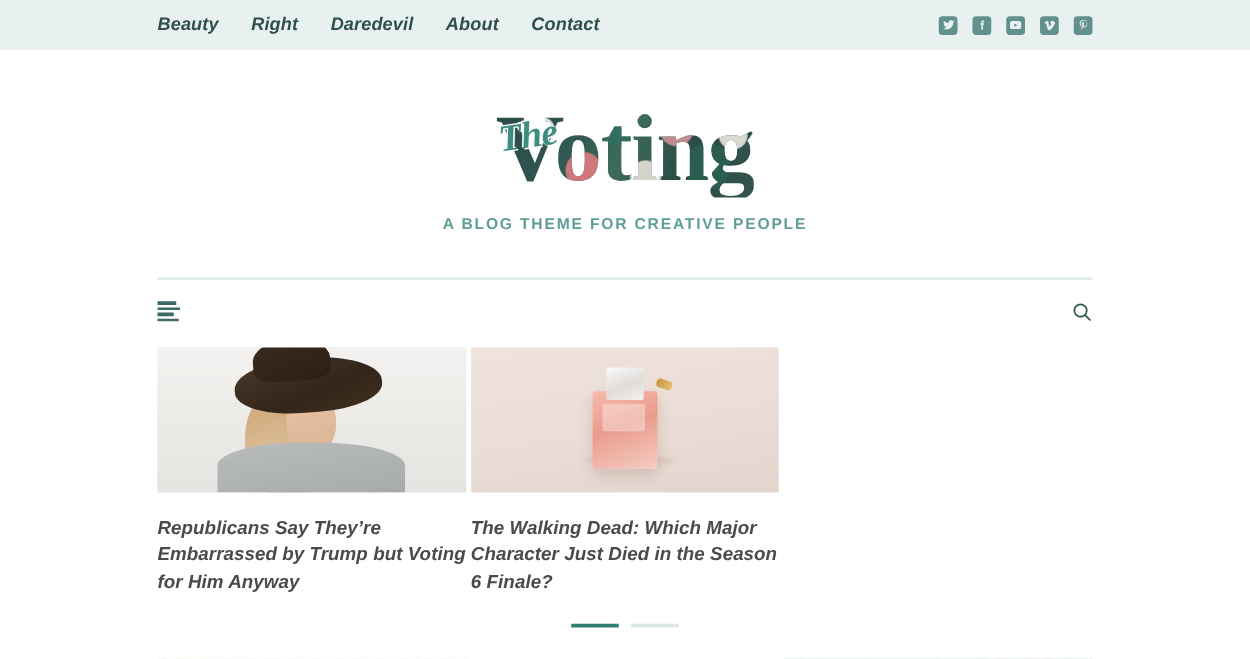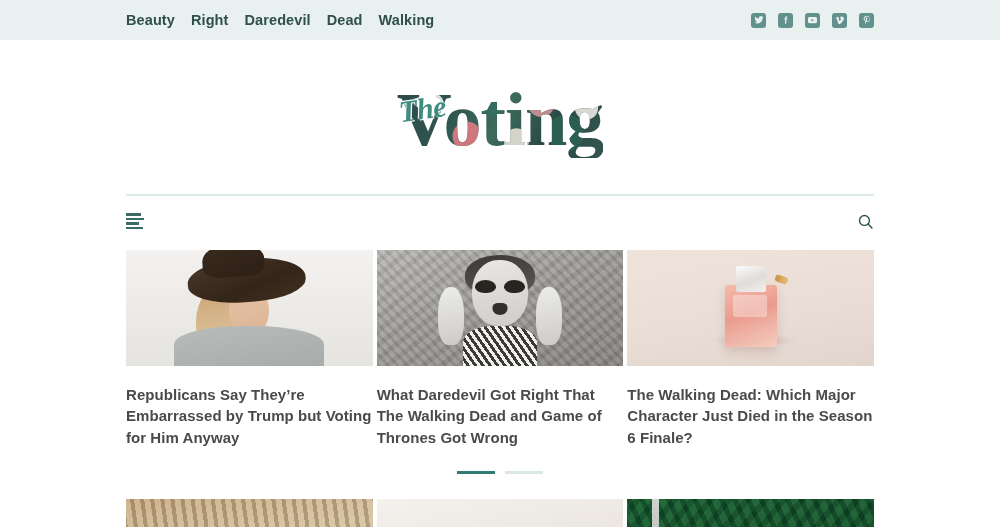--- a/index.html
+++ b/index.html
@@ -22,21 +22,22 @@
     background: #e8f1f0;
     display: flex;
     align-items: center;
     justify-content: space-between;
     padding: 0 126px 0 126px;
     box-sizing: border-box;
   }
   .nav {
     display: flex;
     align-items: center;
-    gap: 16px;
+    gap: 26px;
+    font-style: italic;
   }
   .nav a {
     font-size: 14.5px;
     font-weight: bold;
     color: #2f4f4a;
     text-decoration: none;
     letter-spacing: 0.1px;
     line-height: 1;
   }
   .social {
@@ -140,20 +141,21 @@
   .menu-icon i:nth-child(3) { width: 13px; }
   .menu-icon i:nth-child(4) { width: 17px; }
   .search-icon { cursor: pointer; color: #2f5a52; display: flex; }
 
   
   .grid {
     display: grid;
     grid-template-columns: 1fr 1fr 1fr;
     column-gap: 4px;
     margin-top: 4px;
+    font-style: italic;
   }
   .card { cursor: pointer; }
   .thumb {
     width: 100%;
     height: 116px;
     overflow: hidden;
     position: relative;
     background: #e5e5e5;
   }
   .ptitle {
@@ -313,22 +315,22 @@
   }
 </style>
 </head>
 <body>
 
 <div class="topbar">
   <nav class="nav">
     <a href="#">Beauty</a>
     <a href="#">Right</a>
     <a href="#">Daredevil</a>
-    <a href="#">Dead</a>
-    <a href="#">Walking</a>
+    <a href="#">About</a>
+    <a href="#">Contact</a>
   </nav>
 
   <div class="social">
     <span class="soc">
       <svg width="10" height="10" viewBox="0 0 24 24" fill="currentColor">
           <path d="M23 4.9a9 9 0 0 1-2.6.7 4.5 4.5 0 0 0 2-2.5 9 9 0 0 1-2.9 1.1 4.5 4.5 0 0 0-7.7 4.1A12.8 12.8 0 0 1 2.5 3.6a4.5 4.5 0 0 0 1.4 6 4.4 4.4 0 0 1-2-.6 4.5 4.5 0 0 0 3.6 4.5 4.5 4.5 0 0 1-2 .1 4.5 4.5 0 0 0 4.2 3.1A9 9 0 0 1 1 18.6a12.7 12.7 0 0 0 6.9 2c8.3 0 12.8-6.9 12.8-12.8v-.6A9 9 0 0 0 23 4.9z"></path>
         </svg>
     </span>
     <span class="soc">
       <svg width="10" height="10" viewBox="0 0 24 24" fill="currentColor">
@@ -351,20 +353,21 @@
         </svg>
     </span>
   </div>
 </div>
 
 <div class="masthead">
   <div class="logo-wrap">
     <span class="logo-the">The</span>
     <div class="logo">Voting</div>
   </div>
+  <div class="tagline">A BLOG THEME FOR CREATIVE PEOPLE</div>
 </div>
 
 <div class="content">
 
   <div class="rule"></div>
 
   <div class="toolbar">
     <div class="menu-icon">
       <i></i>
       <i></i>
@@ -386,34 +389,20 @@
         <div class="ph p1">
           <div class="hair"></div>
             <div class="face"></div>
             <div class="hat"></div>
             <div class="sweater"></div>
         </div>
       </div>
       <h2 class="ptitle">Republicans Say They’re Embarrassed by Trump but Voting for Him Anyway</h2>
     </article>
 
-    <article class="card">
-      <div class="thumb">
-        <div class="ph p2">
-          <div class="hair2"></div>
-            <div class="head"></div>
-            <div class="shades"></div>
-          <div class="mouth"></div>
-            <div class="handL"></div>
-            <div class="handR"></div>
-            <div class="dress"></div>
-        </div>
-      </div>
-      <h2 class="ptitle">What Daredevil Got Right That The Walking Dead and Game of Thrones Got Wrong</h2>
-    </article>
 
     <article class="card">
       <div class="thumb">
         <div class="ph p3">
           <div class="shadow"></div>
             <div class="bottle"></div>
             <div class="cap"></div>
             <div class="nozzle"></div>
         </div>
       </div>

